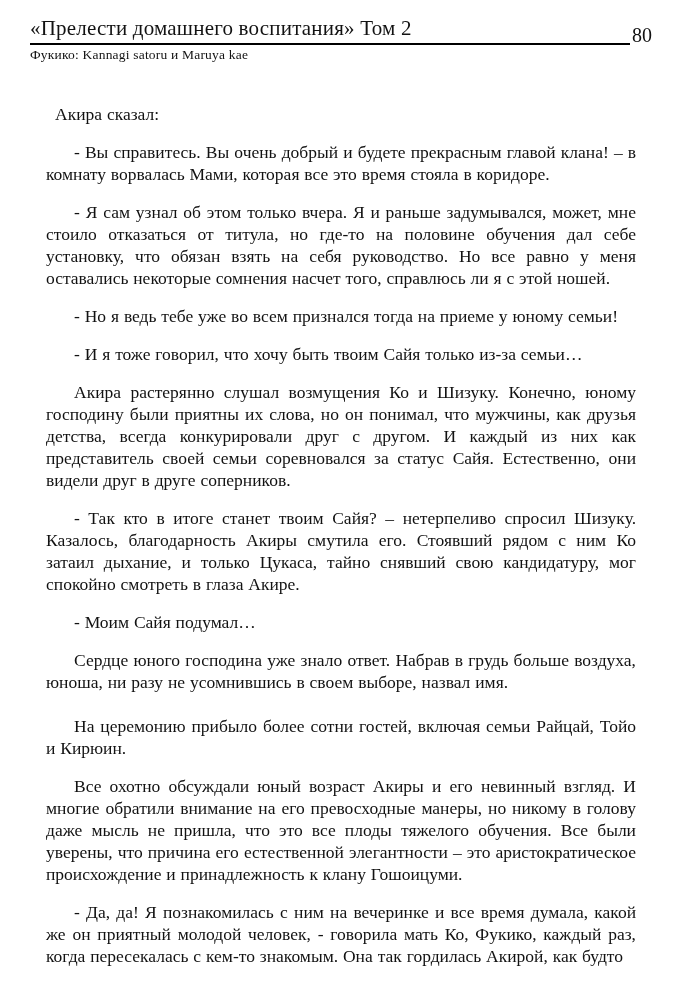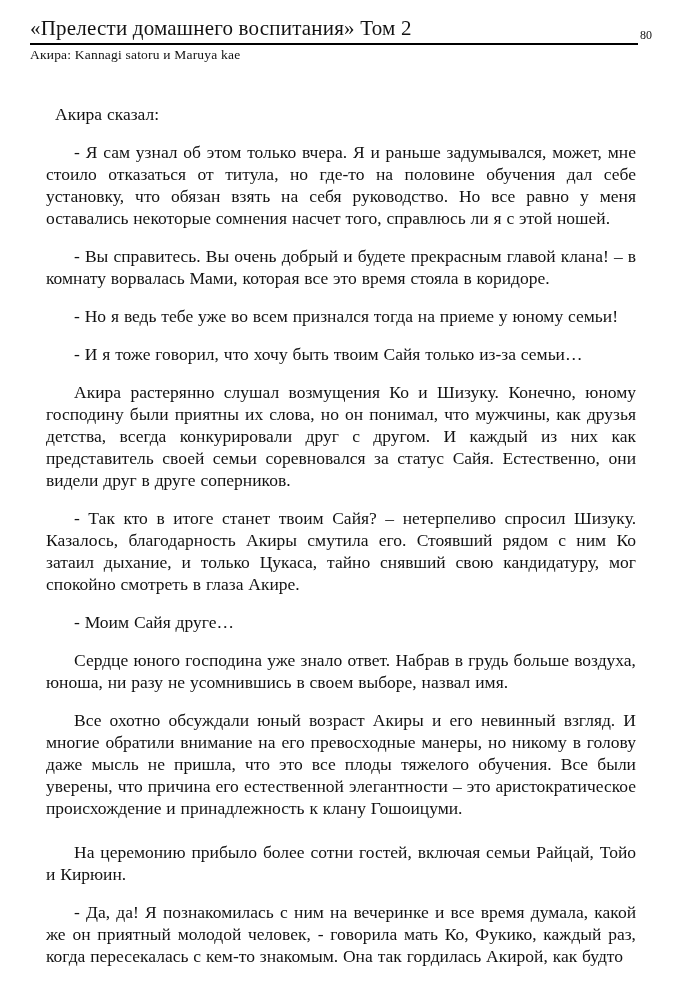--- a/index.html
+++ b/index.html
@@ -28,21 +28,21 @@
     border-bottom: 2px solid #000000;
     padding-bottom: 2px;
   }
   .doc-title {
     font-size: 21px;
     letter-spacing: 0.2px;
     white-space: nowrap;
   }
   .page-num {
     flex: 0 0 auto;
-    font-size: 12px;
+    font-size: 20px;
     margin-left: 2px;
     transform: translateY(5px);
   }
   .authors {
     font-size: 13.5px;
     margin-top: 2px;
     letter-spacing: 0.2px;
   }
   
   .body-text {
@@ -68,32 +68,32 @@
 
 <div class="page">
 
   <header>
     <div class="header-row">
       <div class="title-wrap">
         <span class="doc-title">«Прелести домашнего воспитания» Том 2</span>
       </div>
       <span class="page-num">80</span>
     </div>
-    <div class="authors">Акира: Kannagi satoru и Maruya kae</div>
+    <div class="authors">Фукико: Kannagi satoru и Maruya kae</div>
   </header>
 
   <main class="body-text">
 
   <p class="para small-indent">Акира сказал:</p>
+      <p class="para">- Вы справитесь. Вы очень добрый и будете прекрасным главой клана! – в комнату ворвалась Мами, которая все это время стояла в коридоре.</p>
       <p class="para">- Я сам узнал об этом только вчера. Я и раньше задумывался, может, мне стоило отказаться от титула, но где-то на половине обучения дал себе установку, что обязан взять на себя руководство. Но все равно у меня оставались некоторые сомнения насчет того, справлюсь ли я с этой ношей.</p>
-      <p class="para">- Вы справитесь. Вы очень добрый и будете прекрасным главой клана! – в комнату ворвалась Мами, которая все это время стояла в коридоре.</p>
       <p class="para">- Но я ведь тебе уже во всем признался тогда на приеме у юному семьи!</p>
       <p class="para">- И я тоже говорил, что хочу быть твоим Сайя только из-за семьи…</p>
       <p class="para">Акира растерянно слушал возмущения Ко и Шизуку. Конечно, юному господину были приятны их слова, но он понимал, что мужчины, как друзья детства, всегда конкурировали друг с другом. И каждый из них как представитель своей семьи соревновался за статус Сайя. Естественно, они видели друг в друге соперников.</p>
       <p class="para">- Так кто в итоге станет твоим Сайя? – нетерпеливо спросил Шизуку. Казалось, благодарность Акиры смутила его. Стоявший рядом с ним Ко затаил дыхание, и только Цукаса, тайно снявший свою кандидатуру, мог спокойно смотреть в глаза Акире.</p>
-      <p class="para">- Моим Сайя друге…</p>
+      <p class="para">- Моим Сайя подумал…</p>
       <p class="para">Сердце юного господина уже знало ответ. Набрав в грудь больше воздуха, юноша, ни разу не усомнившись в своем выборе, назвал имя.</p>
+      <p class="para scene-break">На церемонию прибыло более сотни гостей, включая семьи Райцай, Тойо и Кирюин.</p>
       <p class="para">Все охотно обсуждали юный возраст Акиры и его невинный взгляд. И многие обратили внимание на его превосходные манеры, но никому в голову даже мысль не пришла, что это все плоды тяжелого обучения. Все были уверены, что причина его естественной элегантности – это аристократическое происхождение и принадлежность к клану Гошоицуми.</p>
-      <p class="para scene-break">На церемонию прибыло более сотни гостей, включая семьи Райцай, Тойо и Кирюин.</p>
       <p class="para">- Да, да! Я познакомилась с ним на вечеринке и все время думала, какой же он приятный молодой человек, - говорила мать Ко, Фукико, каждый раз, когда пересекалась с кем-то знакомым. Она так гордилась Акирой, как будто</p>
     </main>
 
 </div>
 
 </body></html>

